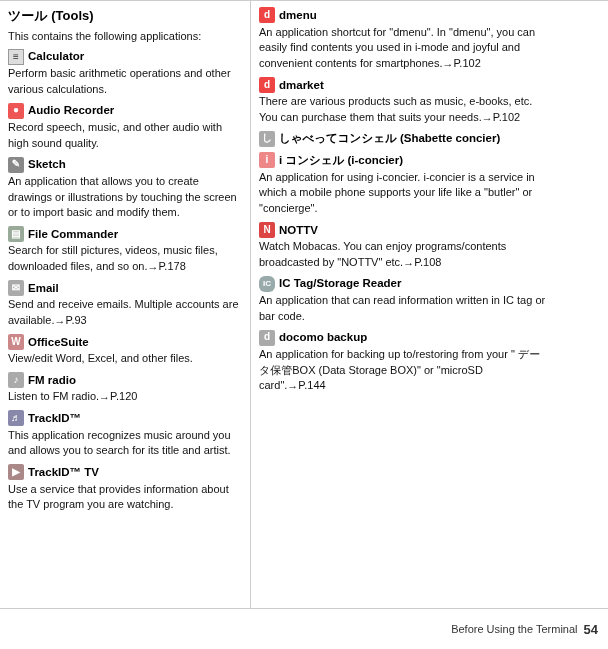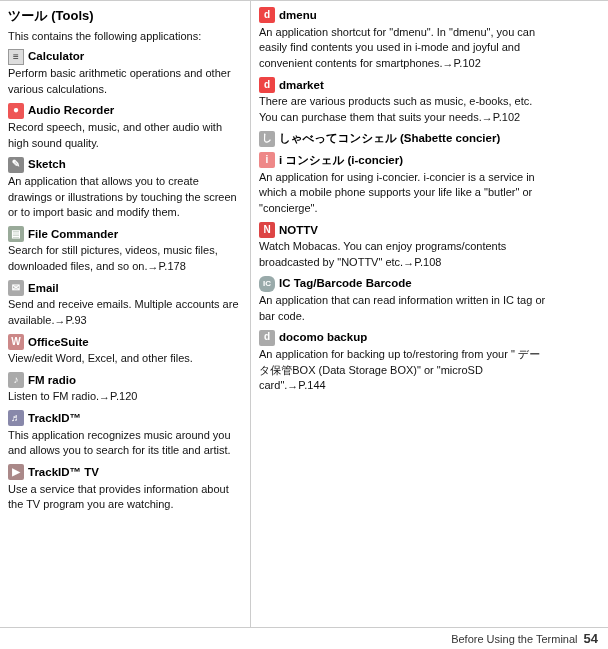--- a/index.html
+++ b/index.html
@@ -71,21 +71,21 @@
     .icon-iconcier { background: #e88; color: #fff; border-radius: 2px; font-size:9px; }
     .icon-nottv { background: #d44; color: #fff; border-radius: 2px; font-size:9px; }
     .icon-ictag { background: #9aa; color: #fff; border-radius: 6px; }
     .icon-docomo { background: #aaa; color: #fff; border-radius: 2px; }
     .entry-body {
       font-size: 11px;
       color: #111;
       line-height: 1.42;
     }
     .footer {
-      height: 22px;
+      height: 41px;
       background: #fff;
       border-top: 1px solid #ccc;
       display: flex;
       align-items: center;
       justify-content: flex-end;
       padding: 8px 10px;
     }
     .footer-left {
       flex: 1;
     }
@@ -226,21 +226,21 @@
         <div class="entry-header">
           <span class="icon icon-nottv">N</span>
           <span>NOTTV</span>
         </div>
         <div class="entry-body">Watch Mobacas. You can enjoy programs/contents broadcasted by "NOTTV" etc.→P.108</div>
       </div>
 
       <div class="entry">
         <div class="entry-header">
           <span class="icon icon-ictag" style="font-size:8px;">IC</span>
-          <span>IC Tag/Barcode Barcode</span>
+          <span>IC Tag/Storage Reader</span>
         </div>
         <div class="entry-body">An application that can read information written in IC tag or bar code.</div>
       </div>
 
       <div class="entry">
         <div class="entry-header">
           <span class="icon icon-docomo">d</span>
           <span>docomo backup</span>
         </div>
         <div class="entry-body">An application for backing up to/restoring from your " データ保管BOX (Data Storage BOX)" or "microSD card".→P.144</div>

